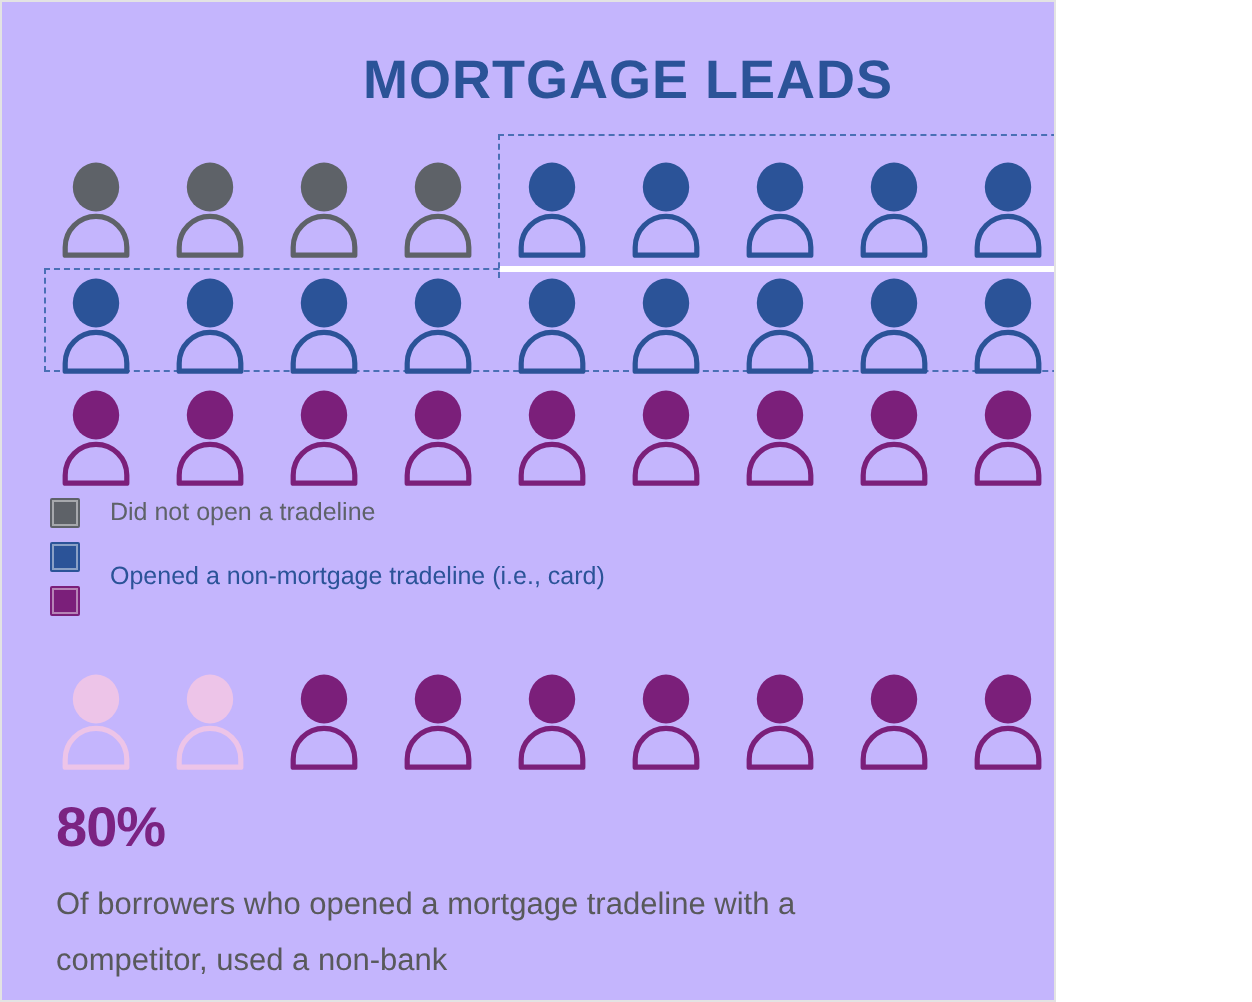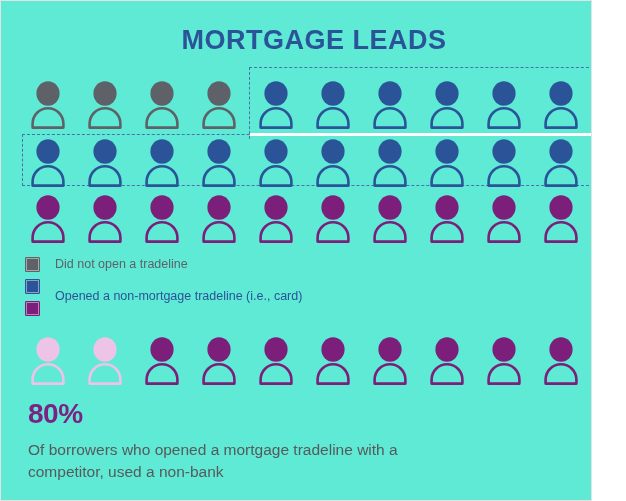--- a/index.html
+++ b/index.html
@@ -5,23 +5,23 @@
   html, body {
     margin: 0;
     padding: 0;
     background: #ffffff;
   }
   body {
     font-family: "Liberation Sans", sans-serif;
   }
   #infographic {
     position: relative;
-    width: 592px;
+    width: 528px;
     height: 501px;
-    background: #5eead4;
+    background: #c4b5fd;
     border: 1px solid #e3e3e3;
     box-sizing: border-box;
     overflow: hidden;
   }
 
   
   #title {
     position: absolute;
     top: 24px;
     left: 0;
@@ -56,21 +56,21 @@
     position: absolute;
     border: 1.4px dashed #4a6fb5;
     box-sizing: border-box;
     background: transparent;
   }
 
   
   #legend {
     position: absolute;
     left: 24px;
-    top: 252px;
+    top: 244px;
   }
   .legend-item {
     display: flex;
     align-items: center;
     height: 22px;
   }
   .legend-swatch {
     width: 13px;
     height: 13px;
     flex: 0 0 13px;
@@ -93,21 +93,21 @@
     color: #7b2382;
     letter-spacing: -0.5px;
     line-height: 42px;
   }
   #stat-caption {
     position: absolute;
     left: 27px;
     top: 438px;
     width: 420px;
     font-size: 15.5px;
-    line-height: 22px;
+    line-height: 28px;
     color: #58595b;
   }
 </style>
 </head>
 <body>
 
 <div id="infographic">
 
   <div id="title">MORTGAGE LEADS</div>
 

